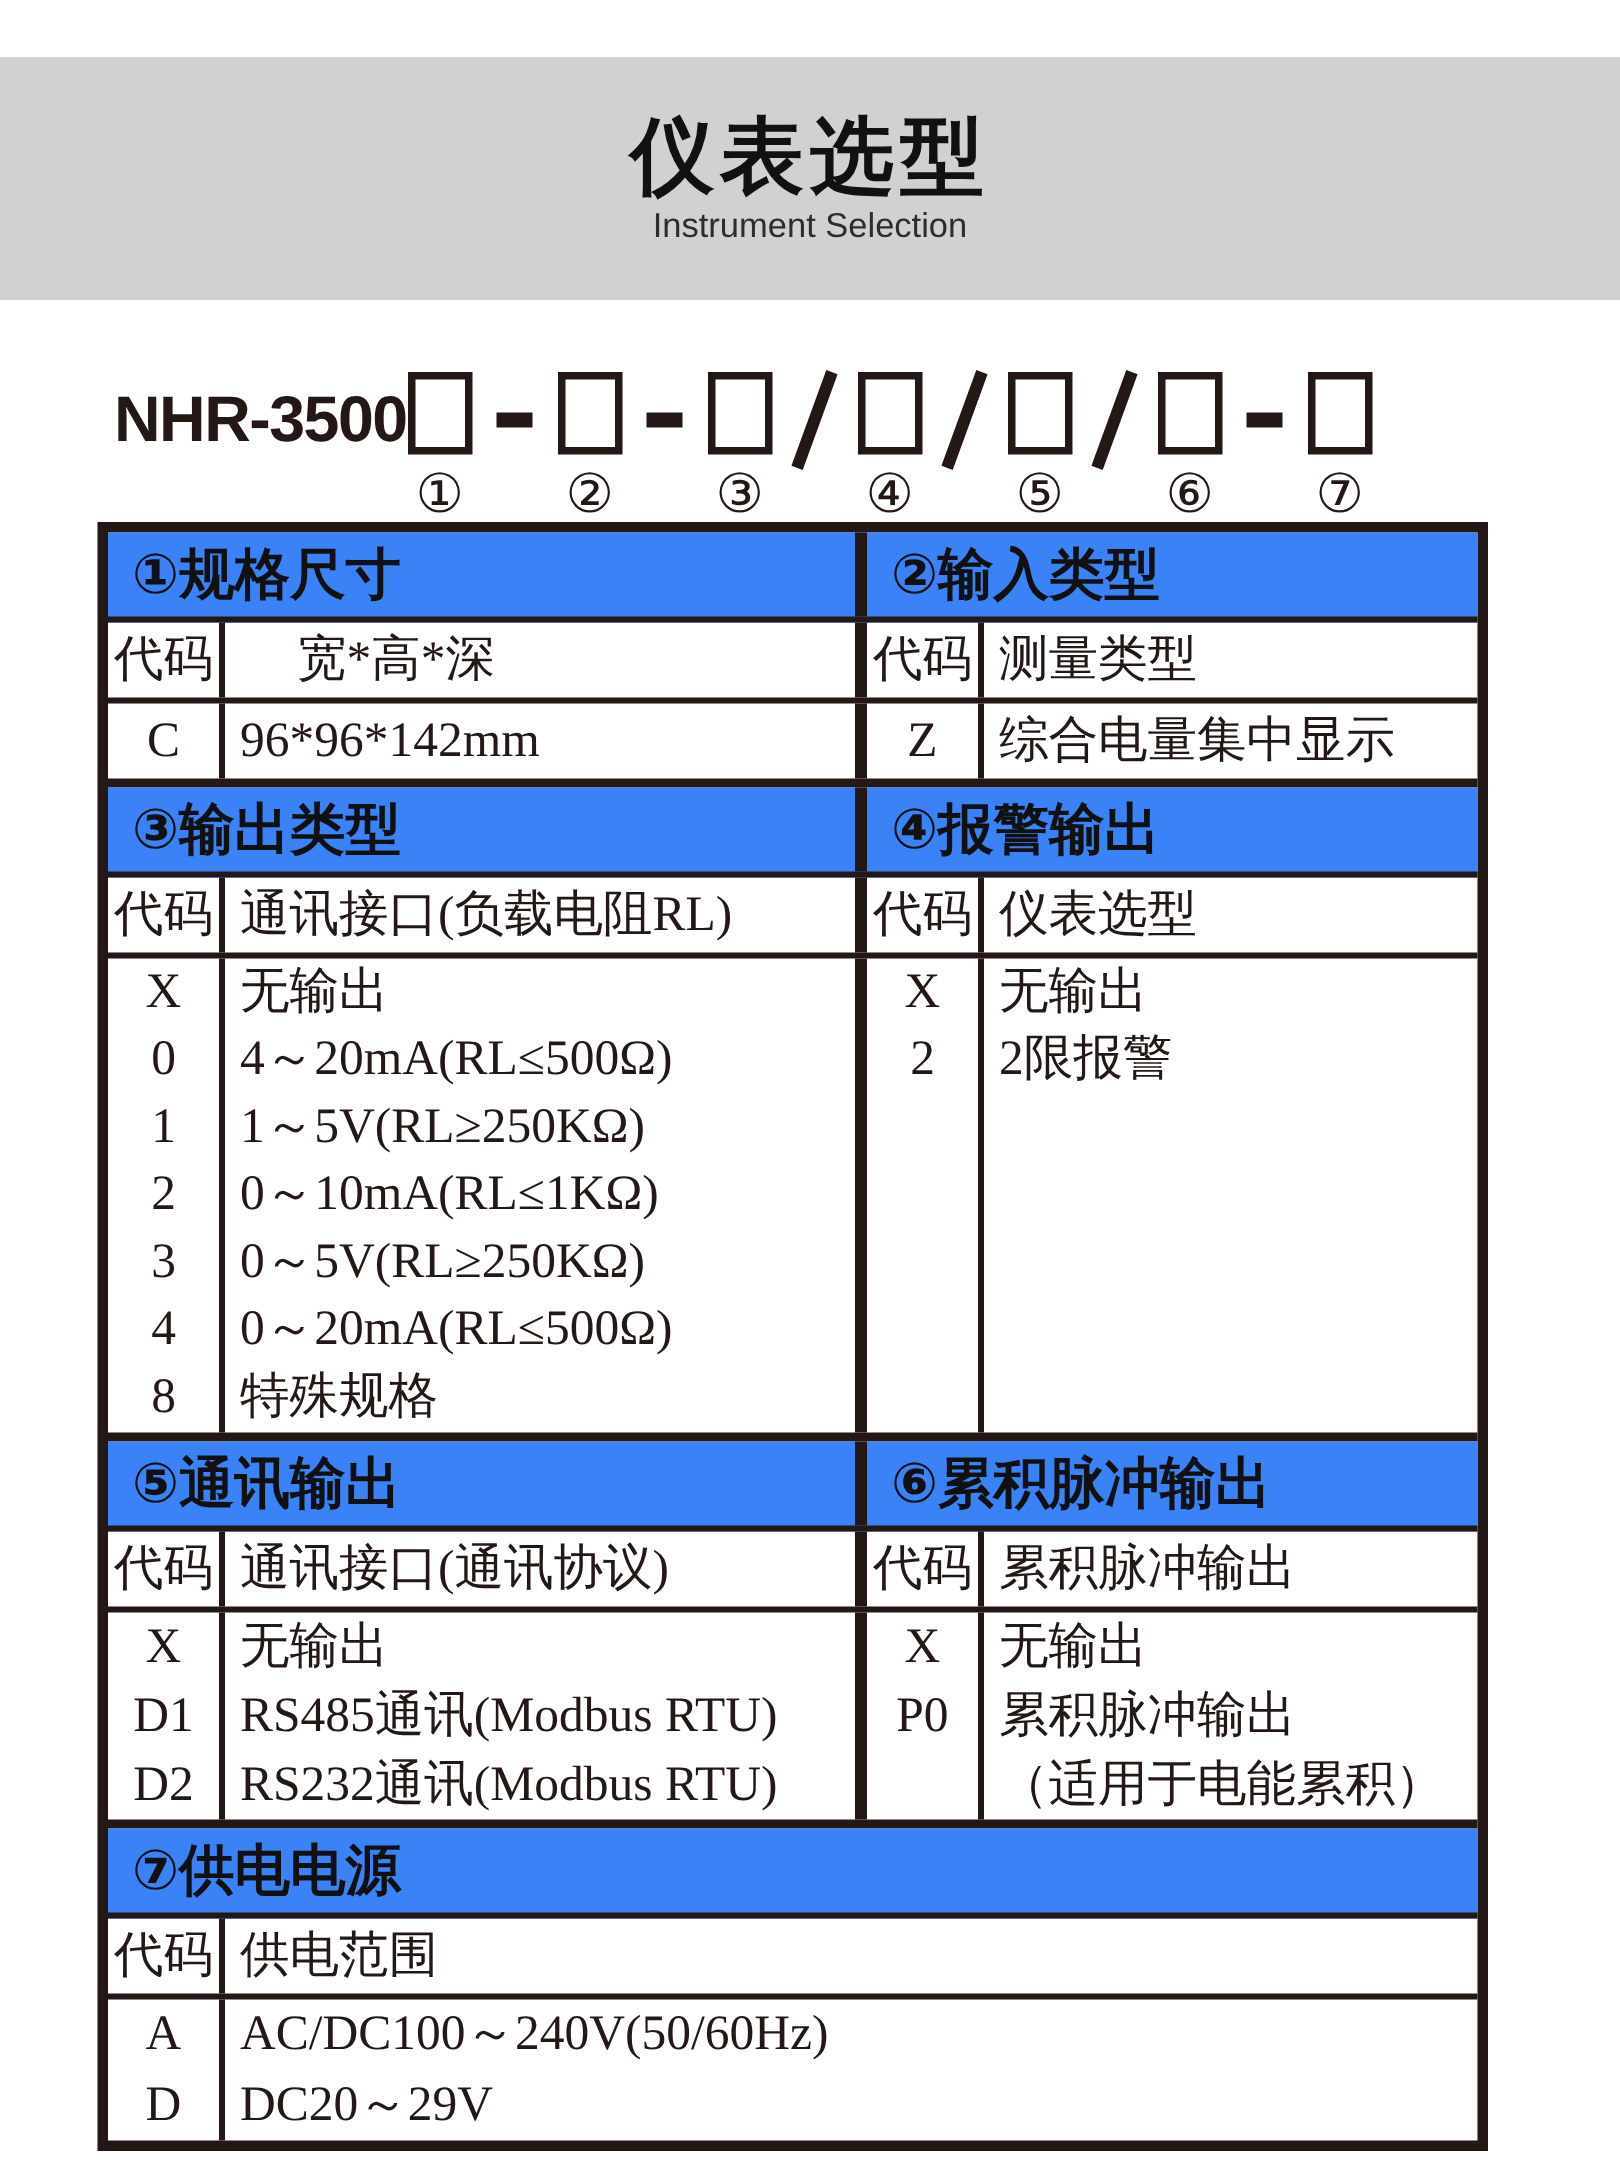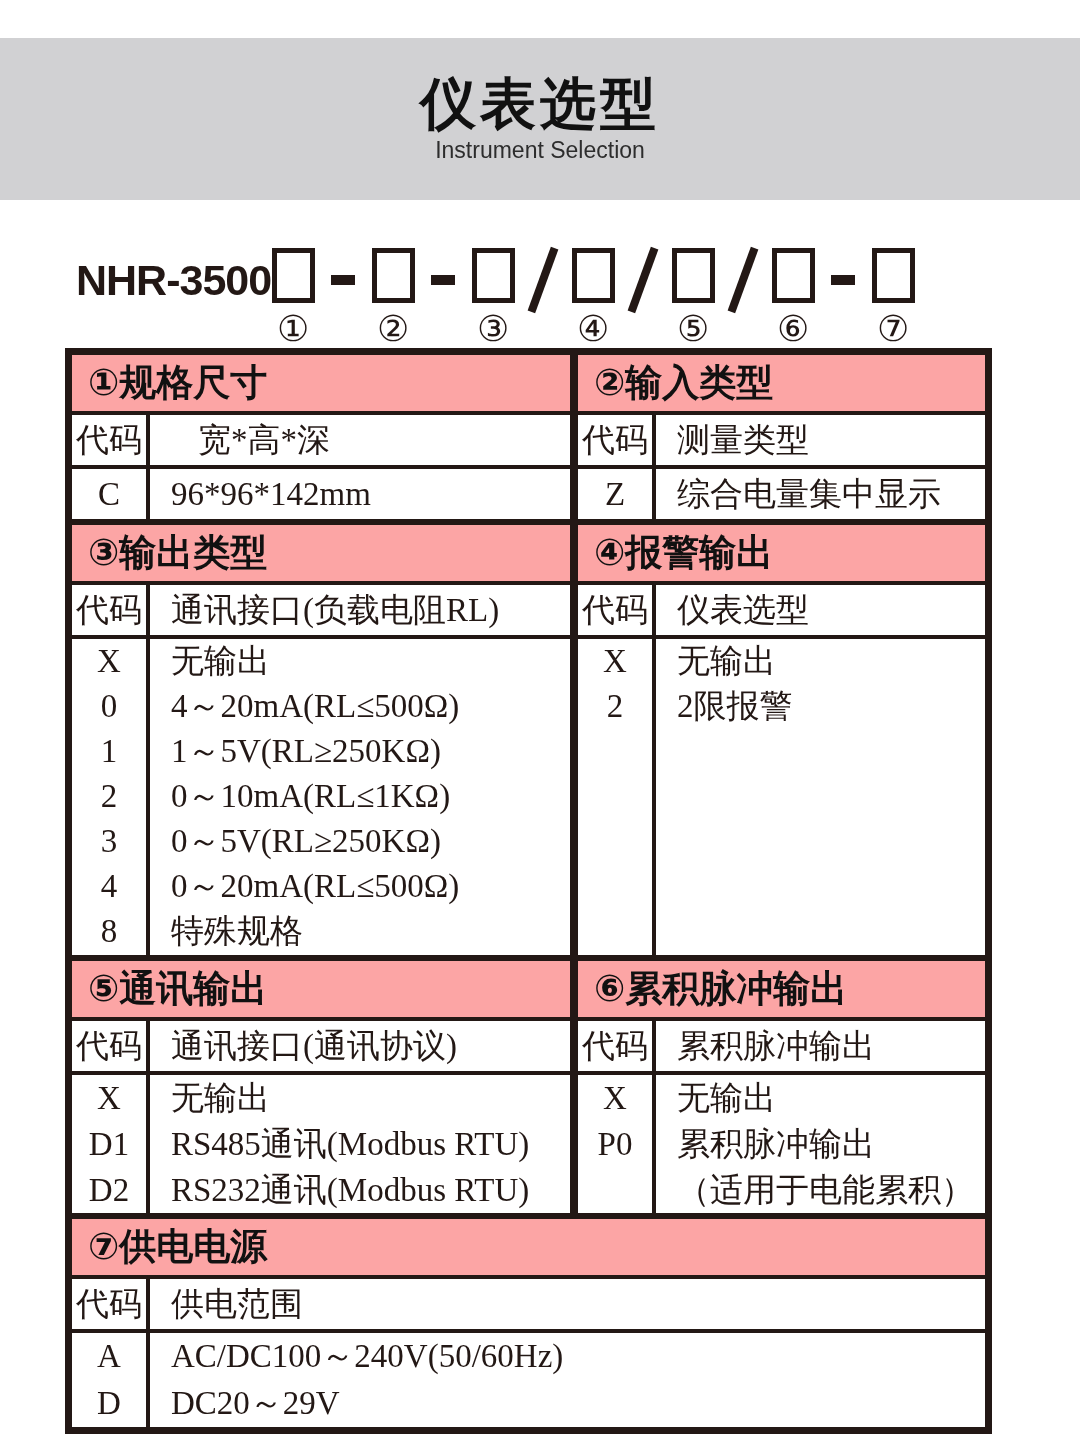--- a/index.html
+++ b/index.html
@@ -28,29 +28,29 @@
   
   .seltable{position:absolute;left:65px;top:348px;width:927px;box-sizing:border-box;
             border:7px solid #231815;background:#fff;}
   .pair{display:flex;align-items:stretch;}
   .pl{width:506px;box-sizing:border-box;border-right:8px solid #231815;display:flex;}
   .pr{flex:1;display:flex;}
   .full{display:flex;}
   .bb4{border-bottom:4px solid #231815;}
   .bb6{border-bottom:6px solid #231815;}
 
-  .sechead{background:#fca5a5;height:56px;align-items:center;}
+  .sechead{background:#3b82f6;height:56px;align-items:center;}
   .sechead .stext{font-family:"Liberation Sans","DejaVu Sans",sans-serif;font-weight:bold;
                   font-size:37px;line-height:56px;padding-left:16px;white-space:nowrap;color:#111;}
 
   .codes{width:78px;box-sizing:border-box;border-right:4px solid #231815;
          display:flex;flex-direction:column;align-items:center;flex:none;}
   .descs{flex:1;display:flex;flex-direction:column;min-width:0;}
   .cline,.dline{font-size:33px;white-space:nowrap;}
-  .dline{padding-left:21px;}
+  .dline{padding-left:10px;}
   .indent .dline{padding-left:48px;}
 
   .lh50 .cline,.lh50 .dline{line-height:50px;height:50px;}
   .lh45 .cline,.lh45 .dline{line-height:45px;height:45px;}
   .lh46 .cline,.lh46 .dline{line-height:46px;height:46px;}
   .lh47 .cline,.lh47 .dline{line-height:47px;height:47px;}
 
   .h50{height:50px;}
   .h316{height:316px;}
   .h138{height:138px;}

